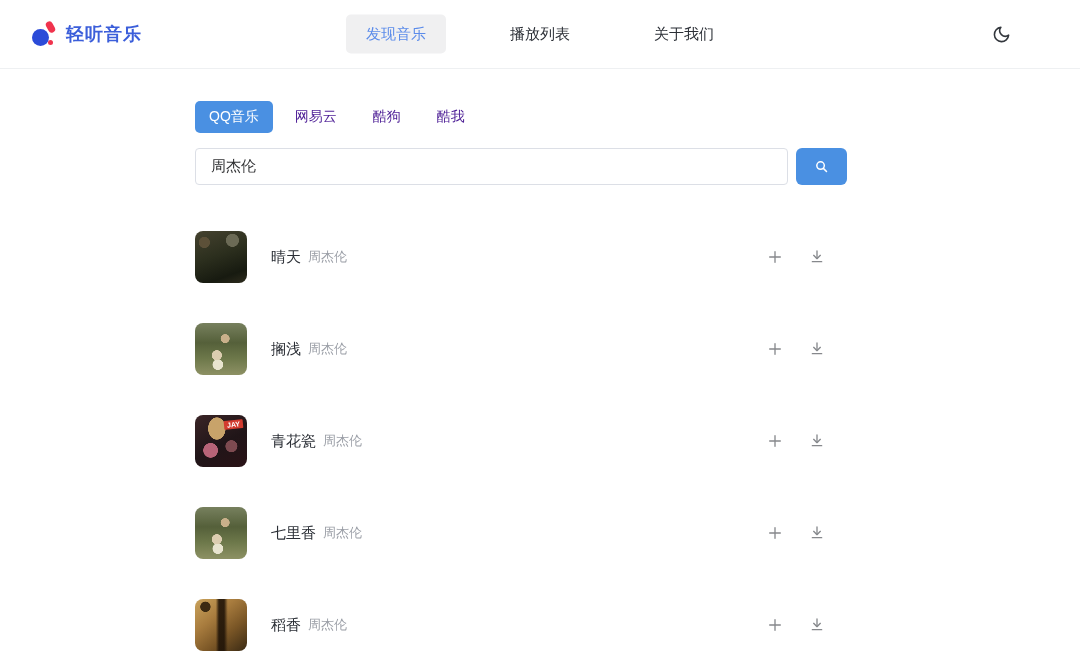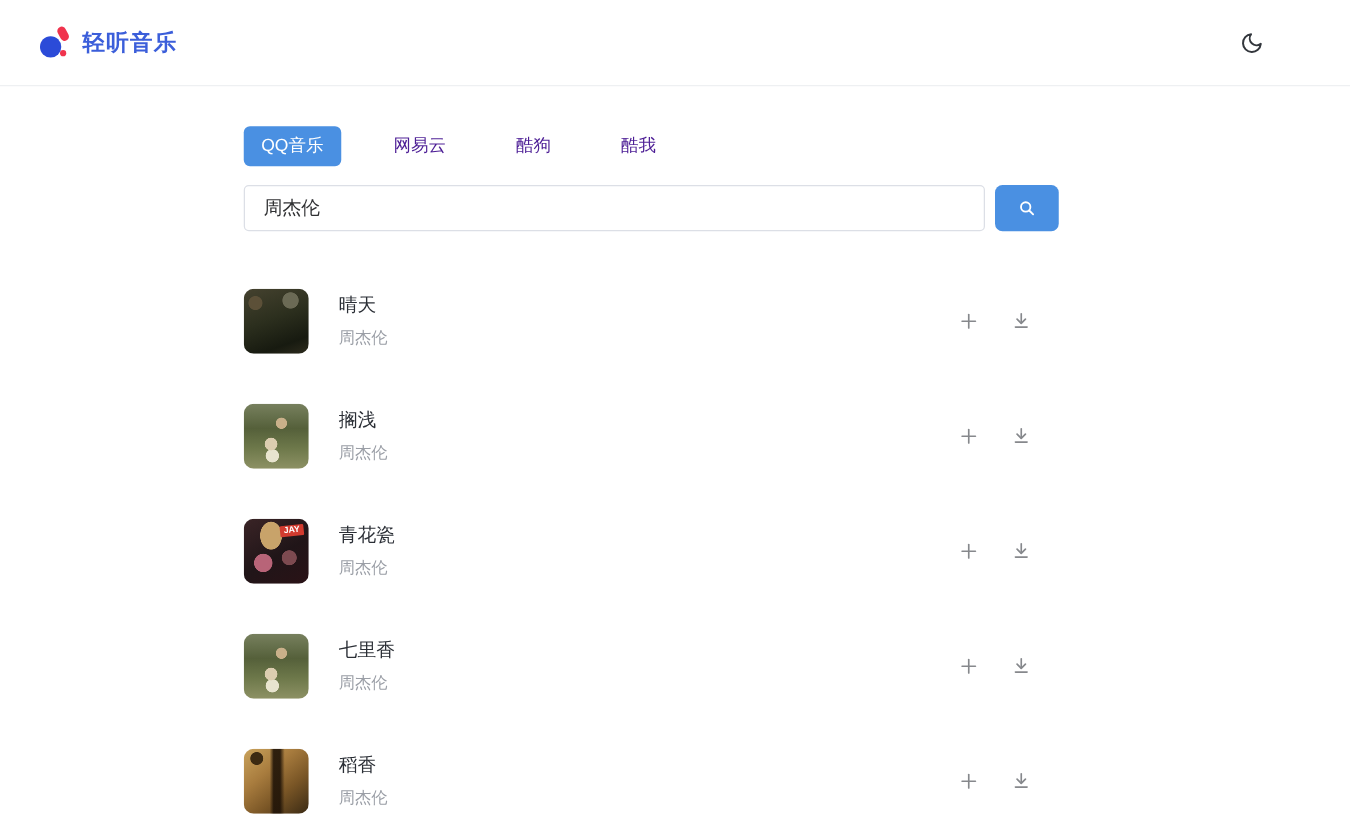--- a/index.html
+++ b/index.html
@@ -24,21 +24,21 @@
   .nav-item { font-size:15px; color:#2b2f36; cursor:pointer; padding:10px 20px; border-radius:5px; }
   .nav-item.active { background:#f0f0f1; color:#5c8cea; }
 
   .theme-toggle { position:absolute; right:66px; top:50%; transform:translateY(-50%);
     background:none; border:none; cursor:pointer; width:26px; height:26px;
     display:flex; align-items:center; justify-content:center; }
 
   
   .container { width:652px; margin-left:195px; }
 
-  .source-tabs { margin-top:32px; display:flex; align-items:center; gap:28px; }
+  .source-tabs { margin-top:32px; display:flex; align-items:center; gap:8px; }
   .source-tab { font-size:14px; color:#4c1d95; padding:7px 14px; border-radius:5px;
     background:transparent; border:none; cursor:pointer; }
   .source-tab.active { background:#4a90e2; color:#fff; }
 
   .search-row { margin-top:15px; display:flex; align-items:center; }
   .search-input { flex:1; height:37px; border:1px solid #dcdfe6; border-radius:4px;
     padding:0 15px; font-size:15px; color:#303133; outline:none;
     font-family:"Liberation Sans","DejaVu Sans",sans-serif; }
   .search-btn { width:51px; height:37px; margin-left:8px; border:none; border-radius:6px;
     background:#4a90e2; cursor:pointer; display:flex; align-items:center; justify-content:center; }
@@ -62,40 +62,45 @@
   .cover-wohenmang { background:
     radial-gradient(ellipse at 42% 26%, #c8a36a 0 20%, transparent 21%),
     radial-gradient(circle at 30% 68%, #b86478 0 14%, transparent 15%),
     radial-gradient(circle at 70% 60%, #7d4a50 0 12%, transparent 13%),
     linear-gradient(150deg,#3a2426 0%,#201518 55%,#2a1216 100%); }
   .cover-mojiezuo { background:
     linear-gradient(90deg, transparent 40%, rgba(32,20,8,0.9) 46% , rgba(32,20,8,0.9) 56%, transparent 63%),
     radial-gradient(circle at 20% 15%, #3c2a12 0 8%, transparent 9%),
     linear-gradient(140deg,#caa35c 0%,#a87c3e 35%,#7a5626 65%,#3a2a14 100%); }
 
-  .song-meta { margin-left:24px; display:flex; flex-direction:column; gap:7px; }
+  .song-meta { margin-left:24px; display:flex; flex-direction:row; gap:7px; }
   .song-title { font-size:15px; font-weight:500; color:#2b2f36; }
   .song-artist { font-size:13px; color:#9a9ea6; }
 
   .song-actions { margin-left:auto; display:flex; align-items:center; gap:22px; padding-right:20px; }
   .icon-btn { background:none; border:none; cursor:pointer; width:20px; height:20px;
     display:flex; align-items:center; justify-content:center; }
 </style>
 </head>
 <body>
 
 <header class="header">
   <div class="logo-area">
     <span class="logo">
       <span class="flag"></span>
         <span class="ball"></span>
         <span class="dot"></span>
     </span>
     <span class="app-title">轻听音乐</span>
   </div>
+  <nav class="main-nav">
+      <div class="nav-item active">发现音乐</div>
+      <div class="nav-item">播放列表</div>
+      <div class="nav-item">关于我们</div>
+    </nav>
   <button class="theme-toggle">
     <span style="display:flex">
       <svg width="19" height="19" viewBox="0 0 24 24" fill="none" stroke="#33373d" stroke-width="2" stroke-linecap="round" stroke-linejoin="round">
         <path d="M21 12.79A9 9 0 1 1 11.21 3 7 7 0 0 0 21 12.79z"></path>
       </svg>
     </span>
   </button>
 </header>
 
 <main class="container">

